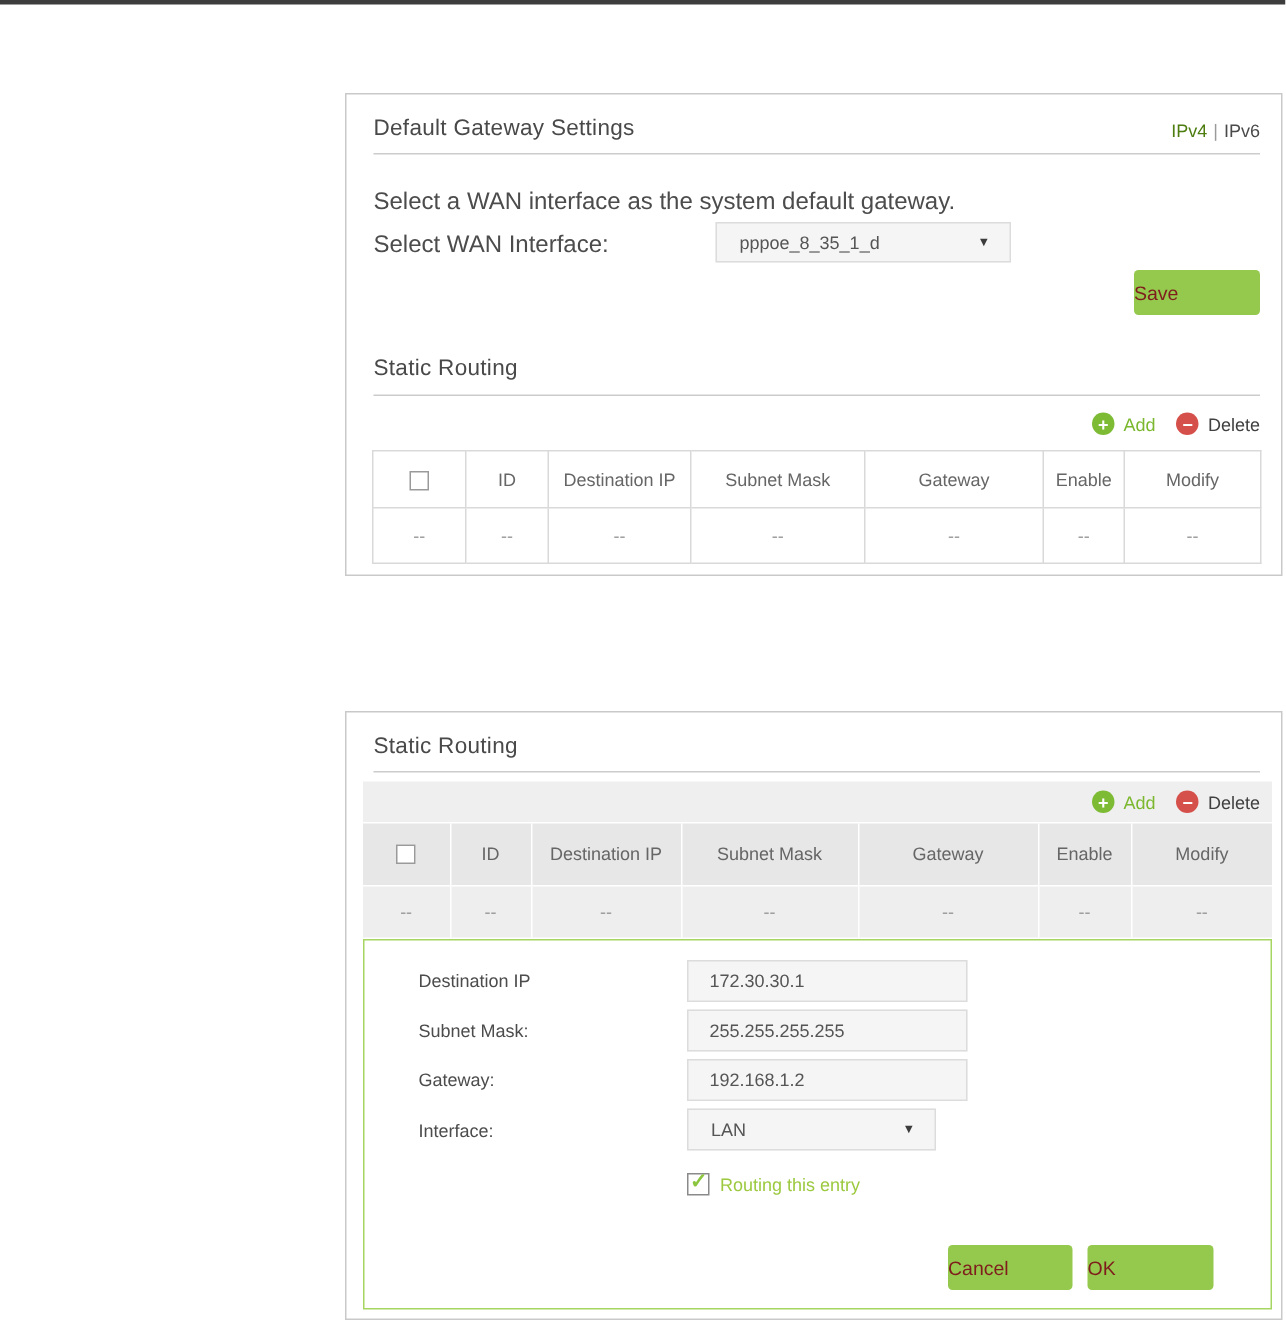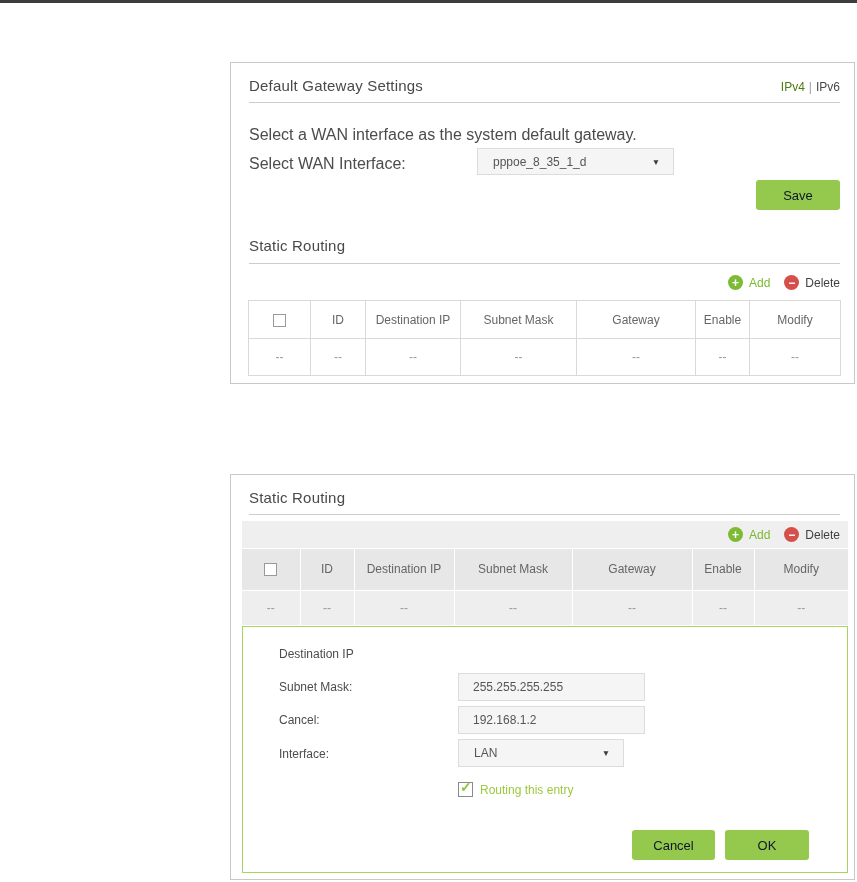--- a/index.html
+++ b/index.html
@@ -22,22 +22,22 @@
   .ip-links .lnk { color:#4a4a4a; cursor:pointer; }
 
   .txt { position:absolute; font-size:16px; color:#4c4c4c; }
 
   .select-box { position:absolute; background:#f5f5f5; border:1px solid #dcdcdc;
     font-size:12px; color:#555; cursor:pointer; }
   .select-box .sel-val { position:absolute; left:15px; top:50%; transform:translateY(-50%); }
   .select-box .dd-arrow { position:absolute; right:12px; top:50%; transform:translateY(-50%) scale(0.85);
     color:#3c3c3c; font-size:10px; }
 
-  .btn { position:absolute; background:#95c94d; color:#0f172a; border:none; border-radius:3px;
-    font-size:13px; text-align:center; cursor:pointer; font-family:inherit; }
+  .btn { position:absolute; background:#95c94d; color:#7f1d1d; border:none; border-radius:3px;
+    font-size:13px; text-align:left; cursor:pointer; font-family:inherit; }
 
   .action-row { position:absolute; display:flex; align-items:center; gap:6px; font-size:12px; }
   .icon-circle { display:inline-flex; width:15px; height:15px; border-radius:50%;
     color:#fff; font-size:12px; font-weight:bold; align-items:center; justify-content:center;
     line-height:1; cursor:pointer; }
   .icon-circle.green { background:#7dbb35; }
   .icon-circle.red { background:#d5504a; }
   .action-add-label { color:#7cb82f; cursor:pointer; margin-right:8px; }
   .action-del-label { color:#404040; cursor:pointer; }
 
@@ -184,25 +184,26 @@
         <td>--</td>
         <td>--</td>
         <td>--</td>
       </tr>
     </tbody>
       </table>
 
     <div class="form-area" style="left:11px; right:6px; top:151px; height:247px;">
 
       <div class="form-label" style="top:20px;">Destination IP</div>
+      <input class="form-input" style="top: 13px;" value="172.30.30.1">
 
       <div class="form-label" style="top:53px;">Subnet Mask:</div>
       <input class="form-input" style="top: 46px;" value="255.255.255.255">
 
-      <div class="form-label" style="top:86px;">Cancel:</div>
+      <div class="form-label" style="top:86px;">Gateway:</div>
       <input class="form-input" style="top: 79px;" value="192.168.1.2">
 
       <div class="form-label" style="top:120px;">Interface:</div>
       <div class="select-box" style="left:215px; top:112px; width:166px; height:28px;">
         <span class="sel-val">LAN</span>
         <span class="dd-arrow">▼</span>
       </div>
 
       <div class="enable-row" style="top:155px;">
         <span class="enable-check">

